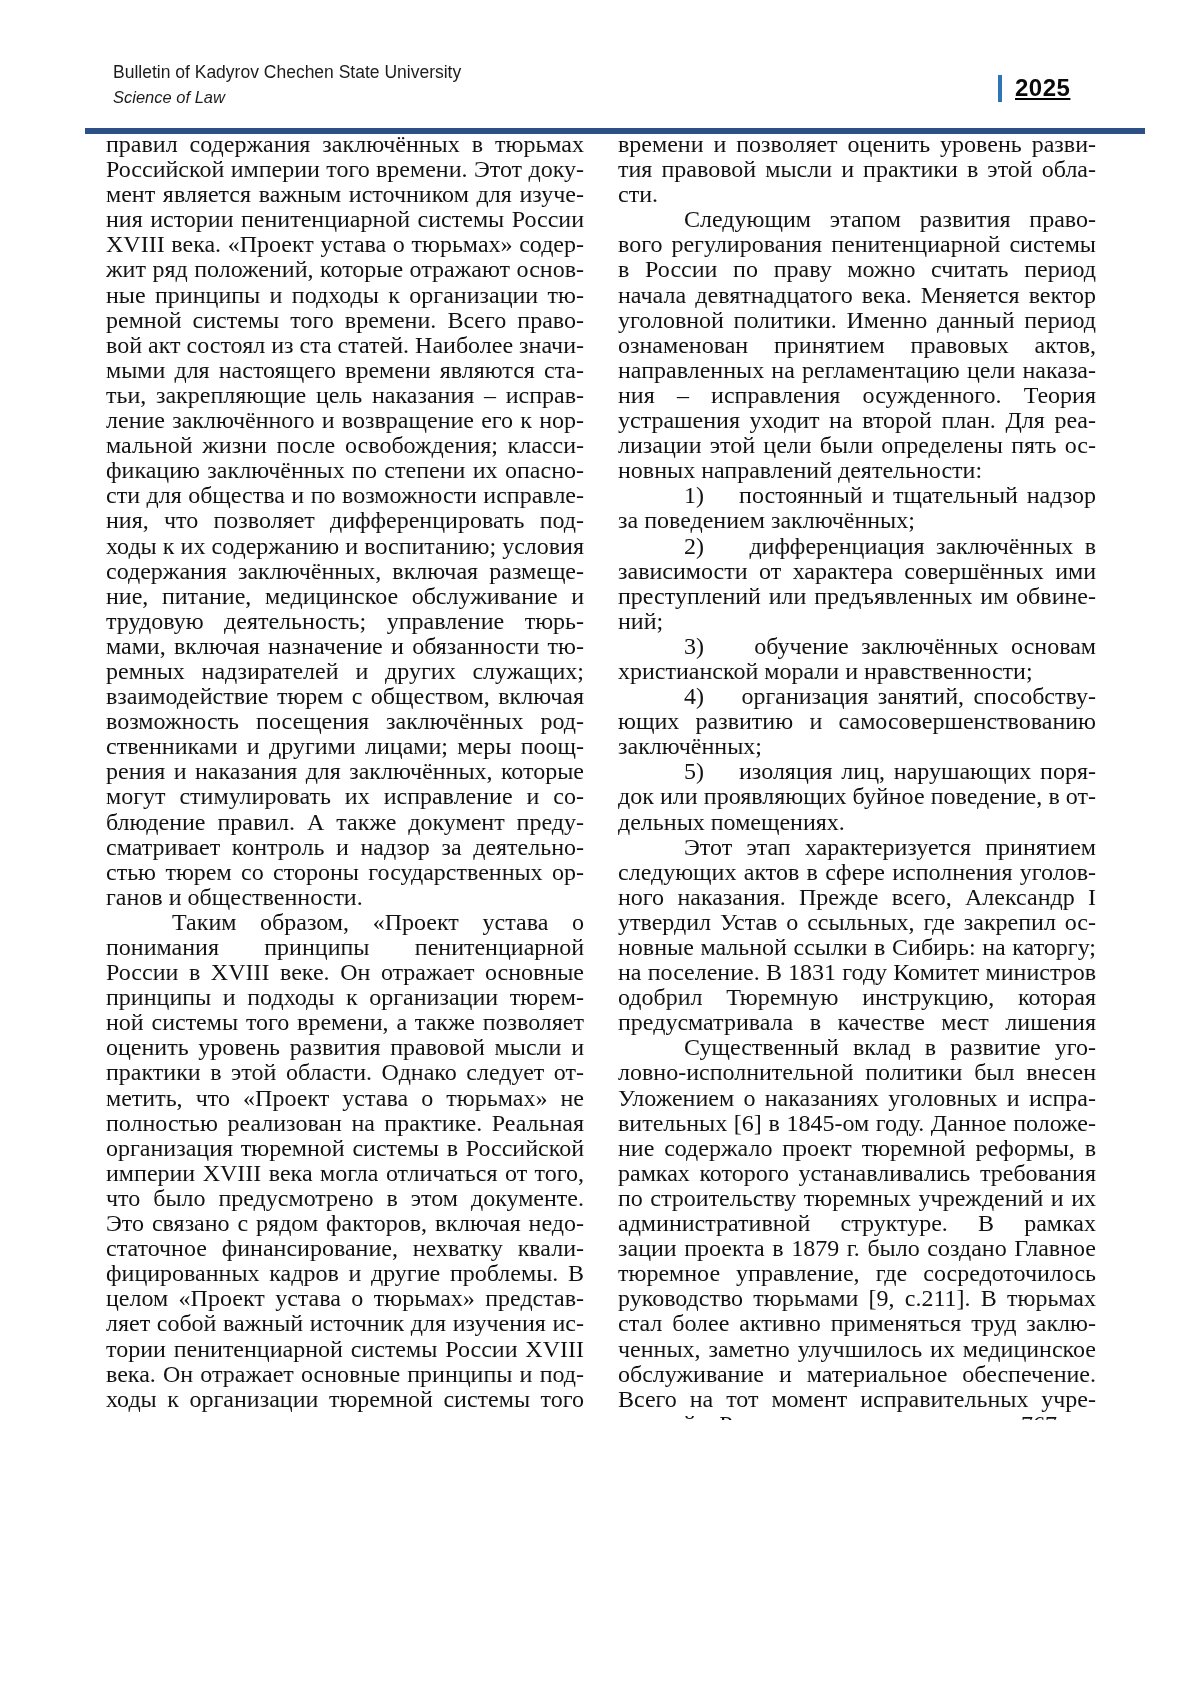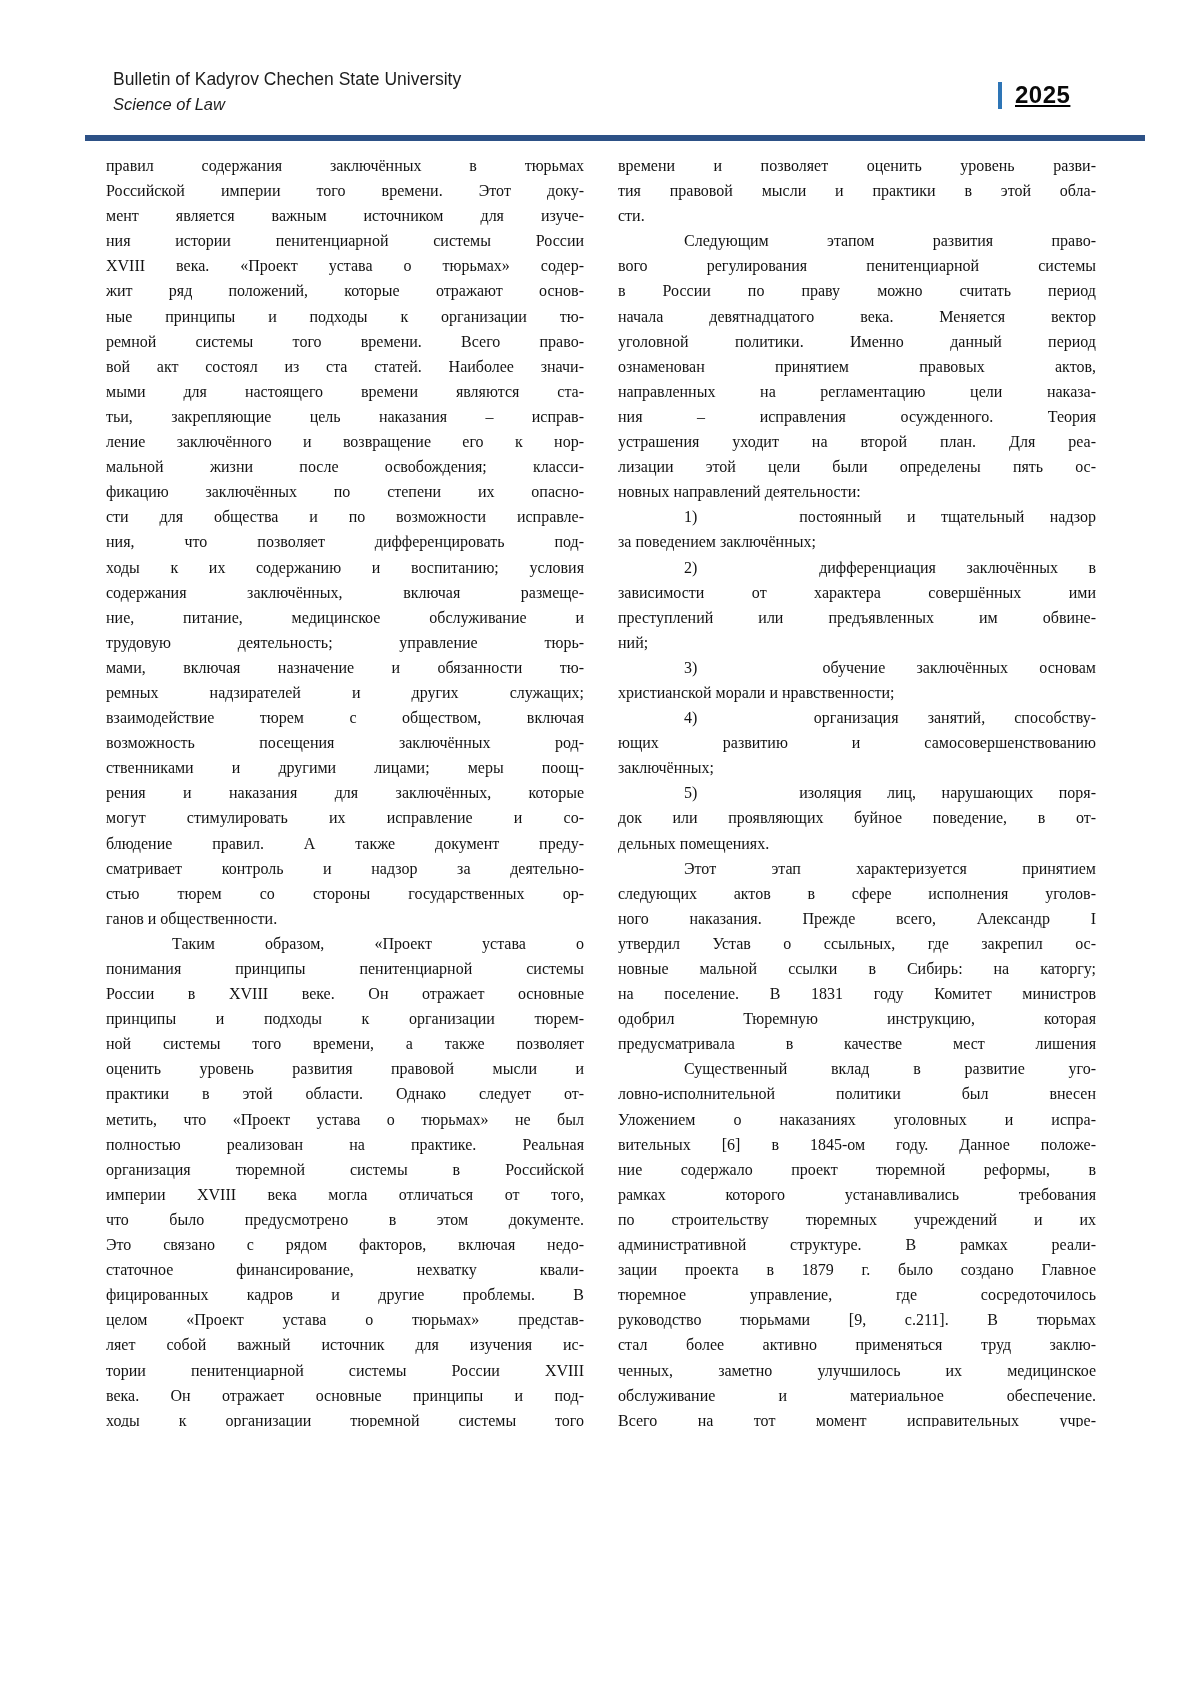--- a/index.html
+++ b/index.html
@@ -2,21 +2,20 @@
 <html><head>
 <meta charset="utf-8">
 <style>
   html,body{margin:0;padding:0;background:#ffffff;}
   .page{
     position:relative;
     width:1200px;height:1420px;
     background:#ffffff;
     font-family:"Liberation Serif", serif;
     overflow:hidden;
-    margin-top:7px;
   }
   
   .journal-title{
     position:absolute;left:113px;top:62px;
     font-family:"Liberation Sans", sans-serif;
     font-size:17.5px;color:#1c1c1c;white-space:nowrap;
   }
   .journal-subtitle{
     position:absolute;left:113px;top:88px;
     font-family:"Liberation Sans", sans-serif;
@@ -33,22 +32,22 @@
   .year-text{
     font-family:"Liberation Sans", sans-serif;
     font-weight:bold;font-size:24px;color:#0a0a0a;letter-spacing:.5px;
   }
   .header-rule{
     position:absolute;left:85px;top:128px;
     width:1060px;height:6px;background:#2d5186;
   }
   
   .col{
-    position:absolute;top:146px;width:478px;
-    font-size:16px;line-height:25.1px;color:#121212;
+    position:absolute;top:132px;width:478px;
+    font-size:24px;line-height:25.1px;color:#121212;
   }
   .col-left{left:106px;}
   .col-right{left:618px;}
   .para{margin:0;padding:0;}
   .line{
     height:25.1px;overflow:hidden;
     text-align:justify;
     text-align-last:justify;
     white-space:normal;
   }

